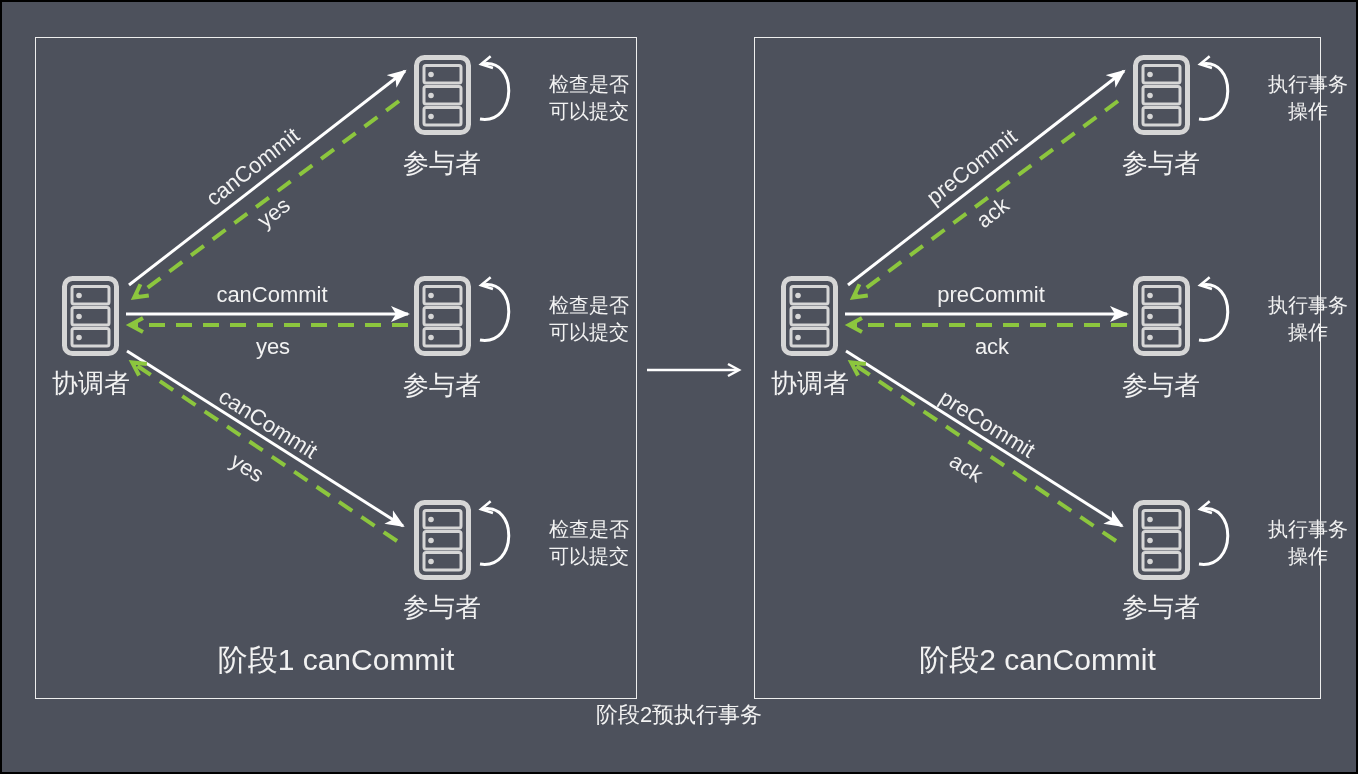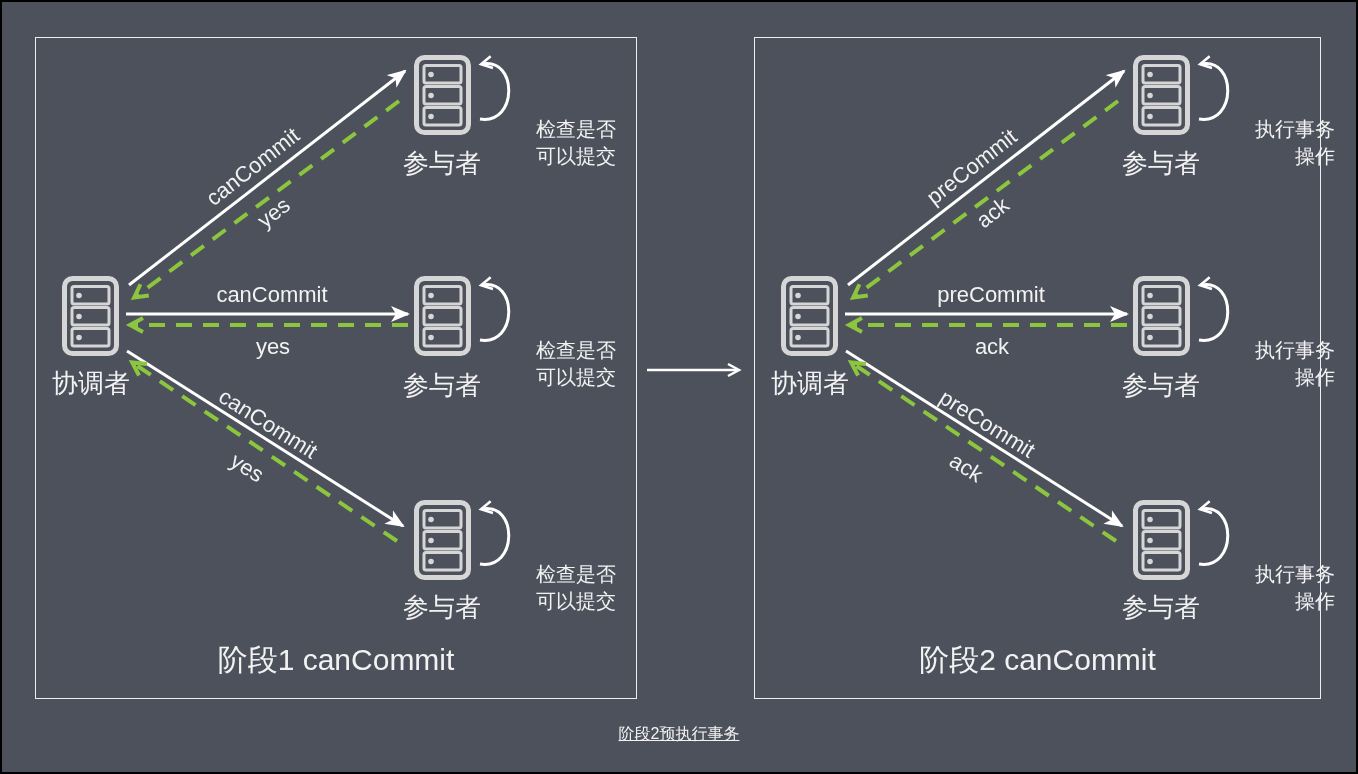--- a/index.html
+++ b/index.html
@@ -14,24 +14,24 @@
   }
   .panel { position:absolute; top:35px; height:662px; border:1px solid var(--panel_border,#eee); }
   #panel1 { left:33px;  width:602px; }
   #panel2 { left:752px; width:567px; }
   .wires { position:absolute; left:0; top:0; overflow:visible; }
   .lbl { position:absolute; text-align:center; white-space:nowrap; }
   .node-label { font-size:26px; width:110px; }
   .msg { font-size:22px; width:170px; height:28px; line-height:28px; }
   .rot-up { transform:rotate(-38deg); }
   .rot-dn { transform:rotate(32deg); }
-  .loop-label { position:absolute; left:470px; width:110px; font-size:20px; line-height:27px; text-align:right;margin-top:45px; }
+  .loop-label { position:absolute; left:498px; width:110px; font-size:20px; line-height:27px; text-align:center; }
   .loop-label span { display:block; }
   .caption { position:absolute; left:0; width:100%; text-align:center; font-size:30px; }
-  #footer-caption { position:absolute; left:0; top:722px; width:100%; text-align:center; font-size:16px; color:var(--text,#f2f2f2);text-decoration:underline; }
+  #footer-caption { position:absolute; left:0; top:698px; width:100%; text-align:center; font-size:22px; color:var(--text,#f2f2f2); }
   path.solid  { stroke:var(--solid,#fff); stroke-width:3; fill:none; marker-end:url(#ah-stealth); }
   path.dashed { stroke:var(--dashed,#8cc63e); stroke-width:4; fill:none; stroke-dasharray:16 11; marker-end:url(#ah-green); }
   path.loop   { stroke:var(--solid,#fff); stroke-width:3; fill:none; marker-end:url(#ah-open); }
   path.connector-line { stroke:var(--solid,#fff); stroke-width:2.5; fill:none; marker-end:url(#ah-open); }
   .mk-solid { fill:var(--solid,#fff); }
   .mk-dash  { stroke:var(--dashed,#8cc63e); stroke-width:4; fill:none; }
   .mk-open  { stroke:var(--solid,#fff); stroke-width:2.5; fill:none; }
   .ic-o { stroke:var(--icon,#d6d6d6); stroke-width:5; fill:none; }
   .ic-r { stroke:var(--icon,#d6d6d6); stroke-width:3; fill:none; }
   .ic-d { fill:var(--icon,#d6d6d6); }

